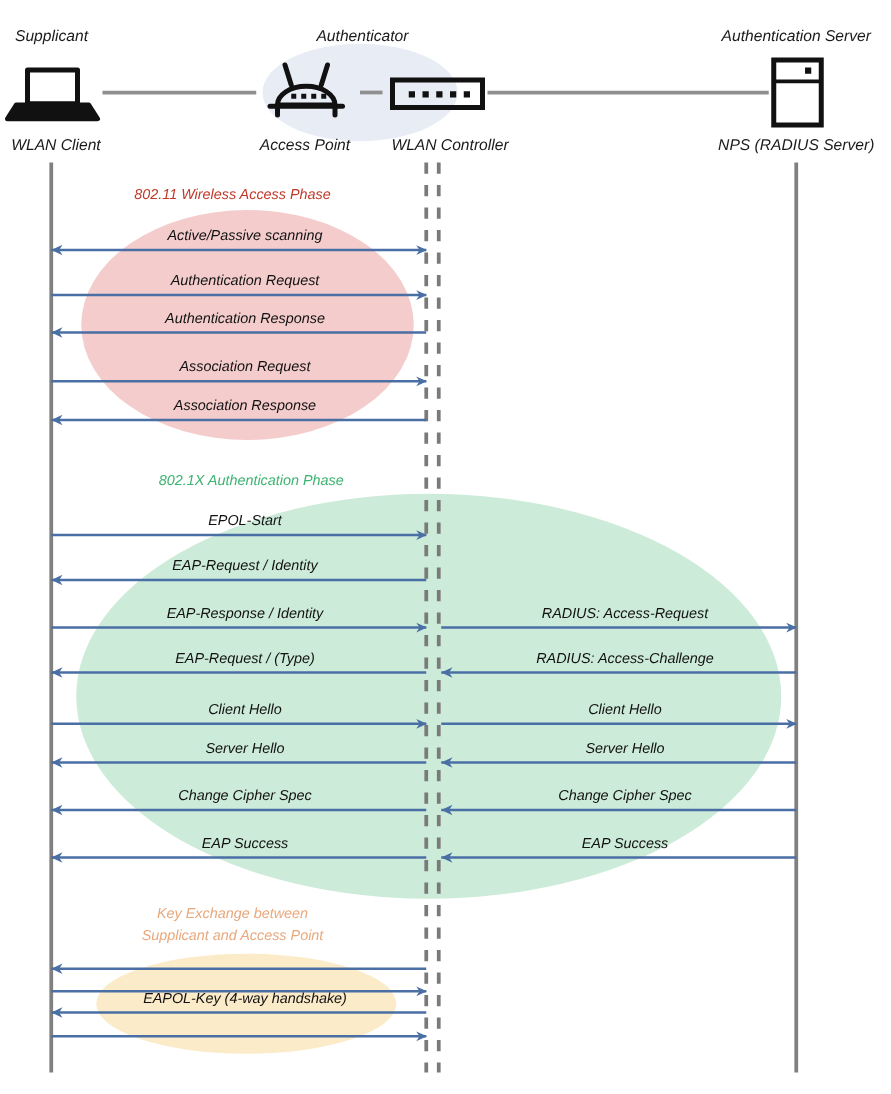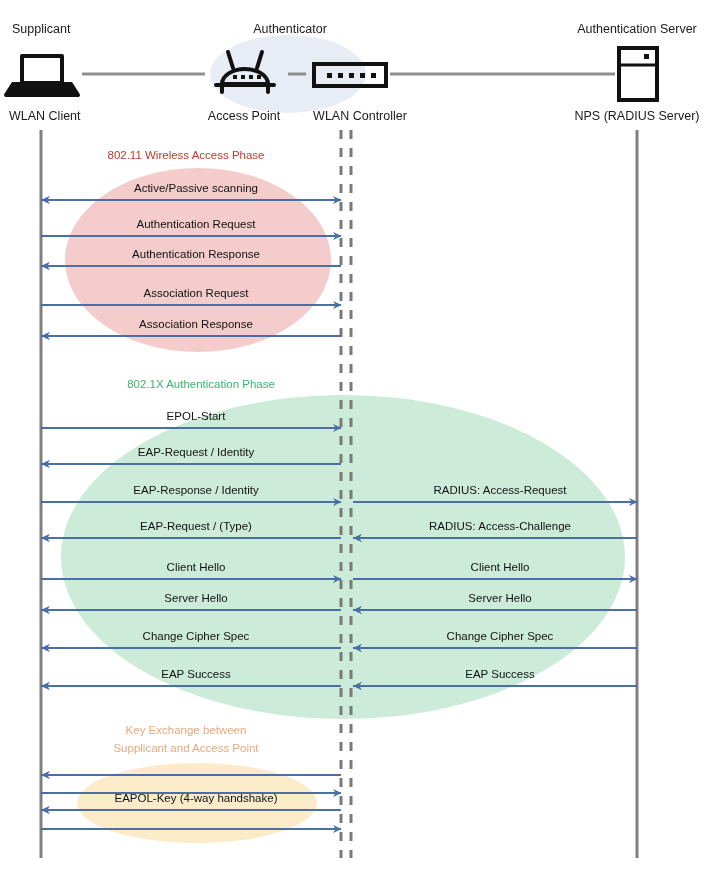--- a/index.html
+++ b/index.html
@@ -3,21 +3,21 @@
 <meta charset="utf-8">
 <title>802.1X WLAN Authentication Sequence Diagram</title>
 <style>
   html,body{margin:0;padding:0;}
   body{
     width:713px;height:875px;
     background:#ffffff;
     font-family:"Liberation Sans","DejaVu Sans",sans-serif;
     overflow:hidden;
   }
-  #stage{position:relative;width:713px;height:875px;overflow:hidden;}
+  #stage{position:relative;width:713px;height:875px;overflow:hidden;font-style:italic;}
   #stage svg{position:absolute;top:0;left:0;}
 
   .node-title{
     font-size:12.5px;fill:#1a1a1a;font-family:"Liberation Sans",sans-serif;
   }
   .node-sub{
     font-size:12.5px;fill:#1a1a1a;font-family:"Liberation Sans",sans-serif;
   }
   .msg-label{
     font-size:11.5px;fill:#111111;font-family:"Liberation Sans",sans-serif;

